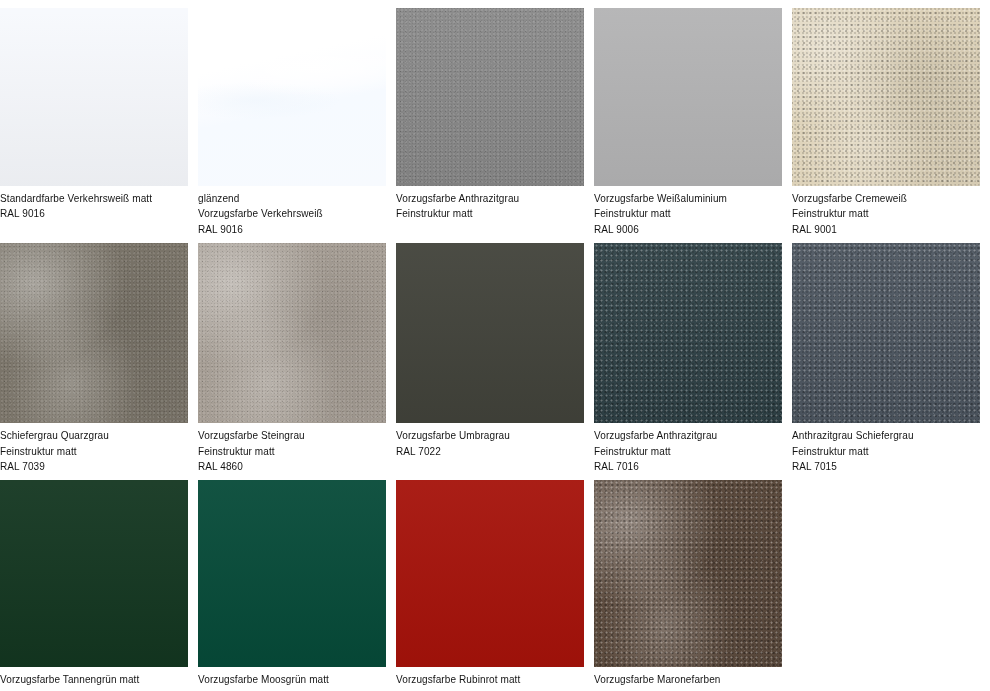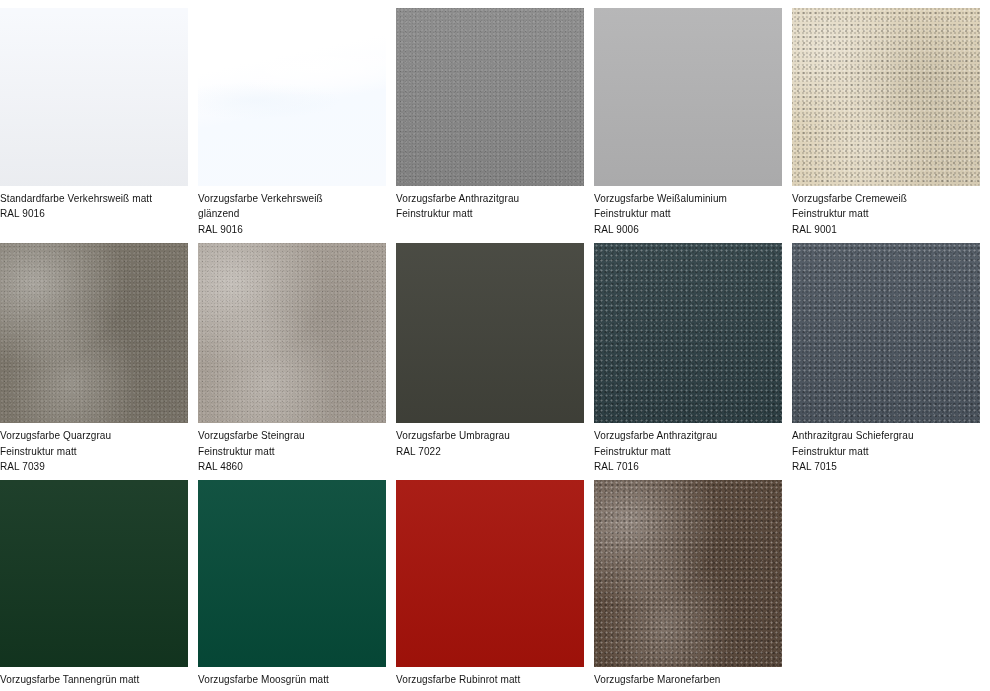--- a/index.html
+++ b/index.html
@@ -123,22 +123,22 @@
         <span class="caption-line">Standardfarbe Verkehrsweiß matt</span>
         <span class="caption-line">RAL 9016</span>
       </div>
     </div>
     <div class="swatch-cell row-1">
       <div class="swatch-chip" style="background-color: rgb(251, 252, 254);">
         <span class="tex tex-gloss"></span>
         <span class="tex tex-gloss-streak"></span>
       </div>
       <div class="swatch-caption">
+        <span class="caption-line">glänzend</span>
         <span class="caption-line">Vorzugsfarbe Verkehrsweiß</span>
-        <span class="caption-line">glänzend</span>
         <span class="caption-line">RAL 9016</span>
       </div>
     </div>
     <div class="swatch-cell row-1">
       <div class="swatch-chip" style="background-color: rgb(135, 135, 135);">
         <span class="tex tex-fine"></span>
         <span class="tex tex-shade"></span>
       </div>
       <div class="swatch-caption">
         <span class="caption-line">Vorzugsfarbe Anthrazitgrau</span>
@@ -165,21 +165,21 @@
         <span class="caption-line">Feinstruktur matt</span>
         <span class="caption-line">RAL 9001</span>
       </div>
     </div>
     <div class="swatch-cell row-2">
       <div class="swatch-chip" style="background-color: rgb(122, 116, 105);">
         <span class="tex tex-cloud"></span>
         <span class="tex tex-fine"></span>
       </div>
       <div class="swatch-caption">
-        <span class="caption-line">Vorzugsfarbe Quarzgrau</span>
+        <span class="caption-line">Schiefergrau Quarzgrau</span>
         <span class="caption-line">Feinstruktur matt</span>
         <span class="caption-line">RAL 7039</span>
       </div>
     </div>
     <div class="swatch-cell row-2">
       <div class="swatch-chip" style="background-color: rgb(165, 157, 148);">
         <span class="tex tex-cloud"></span>
         <span class="tex tex-fine"></span>
       </div>
       <div class="swatch-caption">

